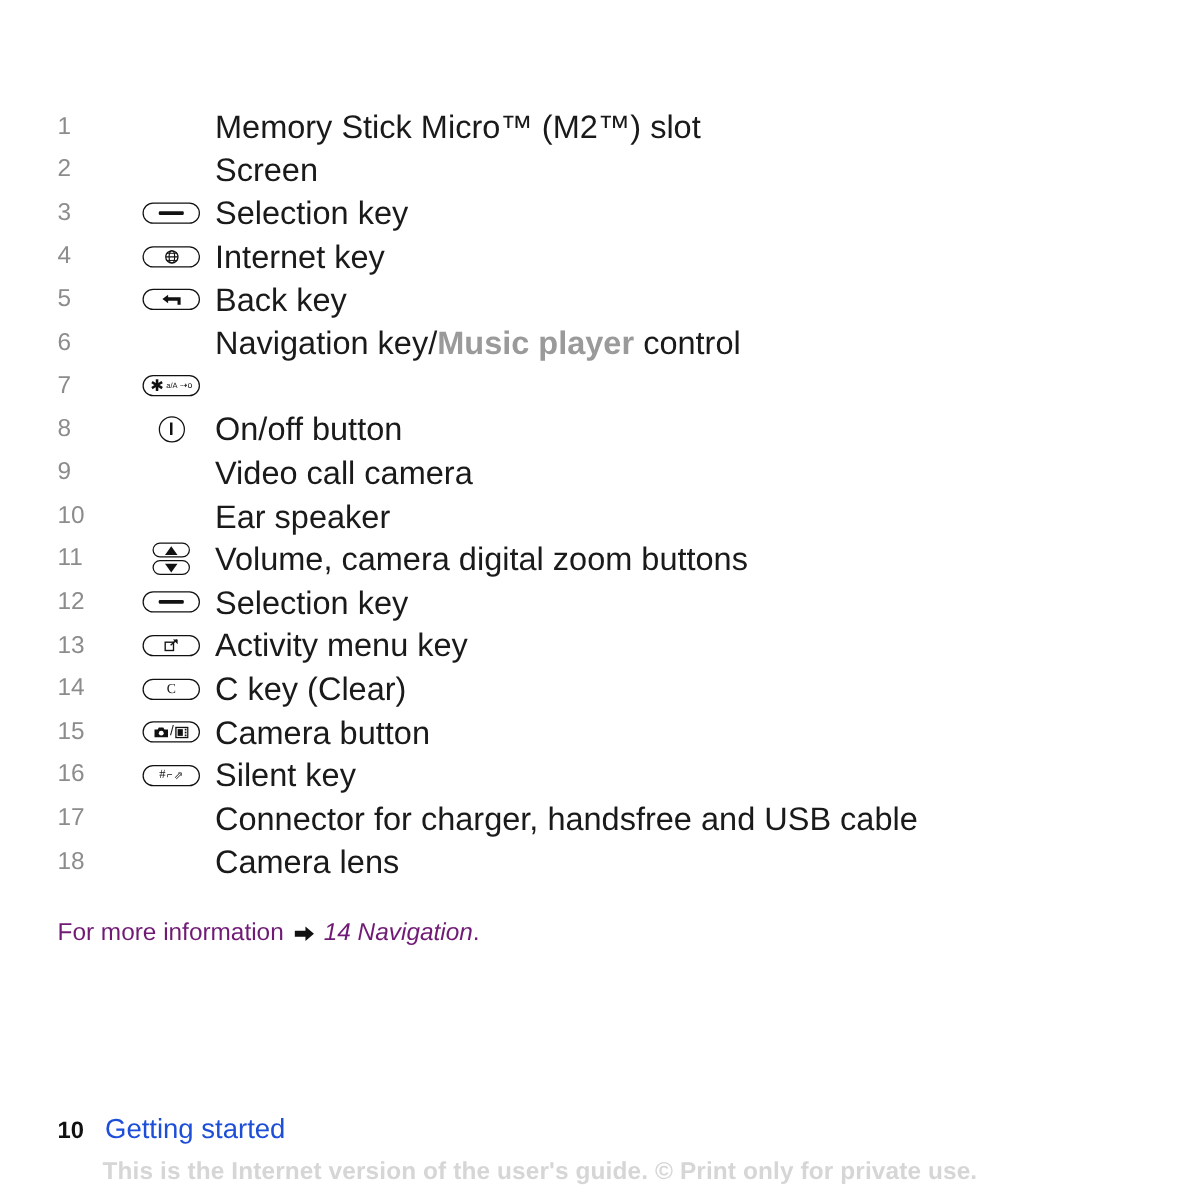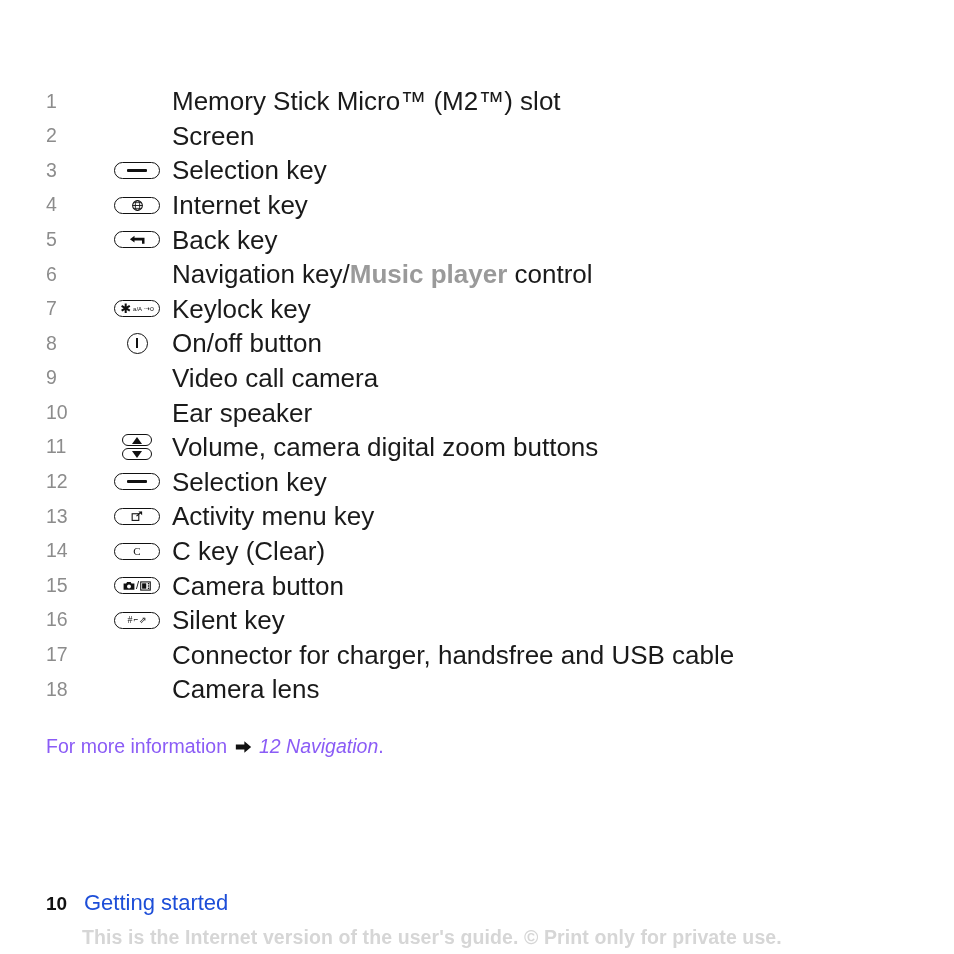--- a/index.html
+++ b/index.html
@@ -147,21 +147,21 @@
 
   
   .ic { display: block; }
 
   
   .more-info {
     position: absolute;
     left: 46px;
     top: 737px;
     font-size: 19.5px;
-    color: #8b5cf6;
+    color: #701a75;
     line-height: 1;
     display: flex;
     align-items: center;
     white-space: nowrap;
     text-align: center;
   }
   .mi-arrow {
     display: inline-flex;
     align-items: center;
     margin: 0 7px 0 8px;
@@ -269,21 +269,20 @@
       <div class="row-num">7</div>
       <div class="row-icon">
         <span class="keycap wide">
           <span class="keylock-inner">
             <span class="kl-star">✱</span>
             <span class="kl-aa">a/A</span>
             <span class="kl-arrow">⇢o</span>
           </span>
         </span>
       </div>
-      <div class="row-label">Keylock key</div>
     </div>
 
     <div class="legend-row">
       <div class="row-num">8</div>
       <div class="row-icon">
         <span class="power-circle">
           <span class="power-bar"></span>
         </span>
       </div>
       <div class="row-label">On/off button</div>
@@ -401,21 +400,21 @@
 
   </div>
 
   <div class="more-info">
     <span>For more information</span>
     <span class="mi-arrow">
       <svg width="17" height="14" viewBox="0 0 20 16">
         <path d="M1 5.2 H11 V1.2 L19 8 L11 14.8 V10.8 H1 Z" fill="#111"></path>
       </svg>
     </span>
-    <span class="mi-ref">12 Navigation</span>
+    <span class="mi-ref">14 Navigation</span>
       <span>.</span>
   </div>
 
   <div class="footer">
     <span class="footer-page">10</span>
     <span class="footer-section">Getting started</span>
   </div>
 
   <div class="watermark">This is the Internet version of the user's guide. © Print only for private use.</div>
 

